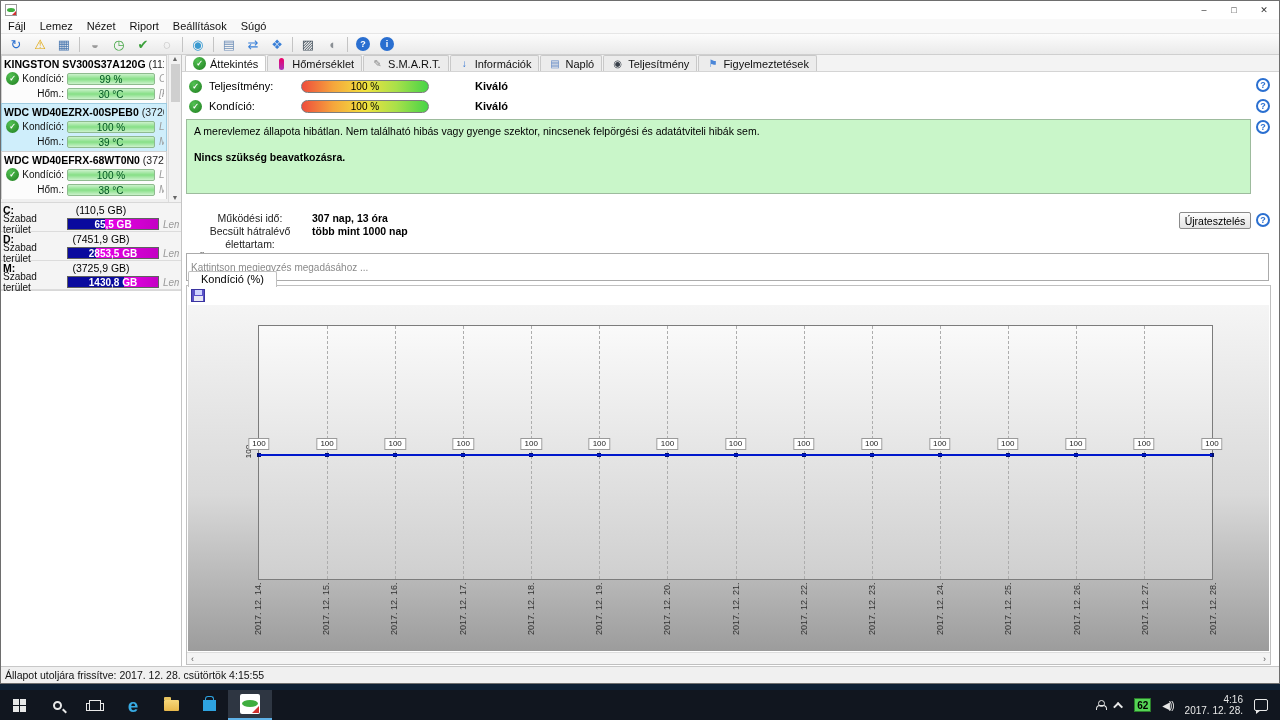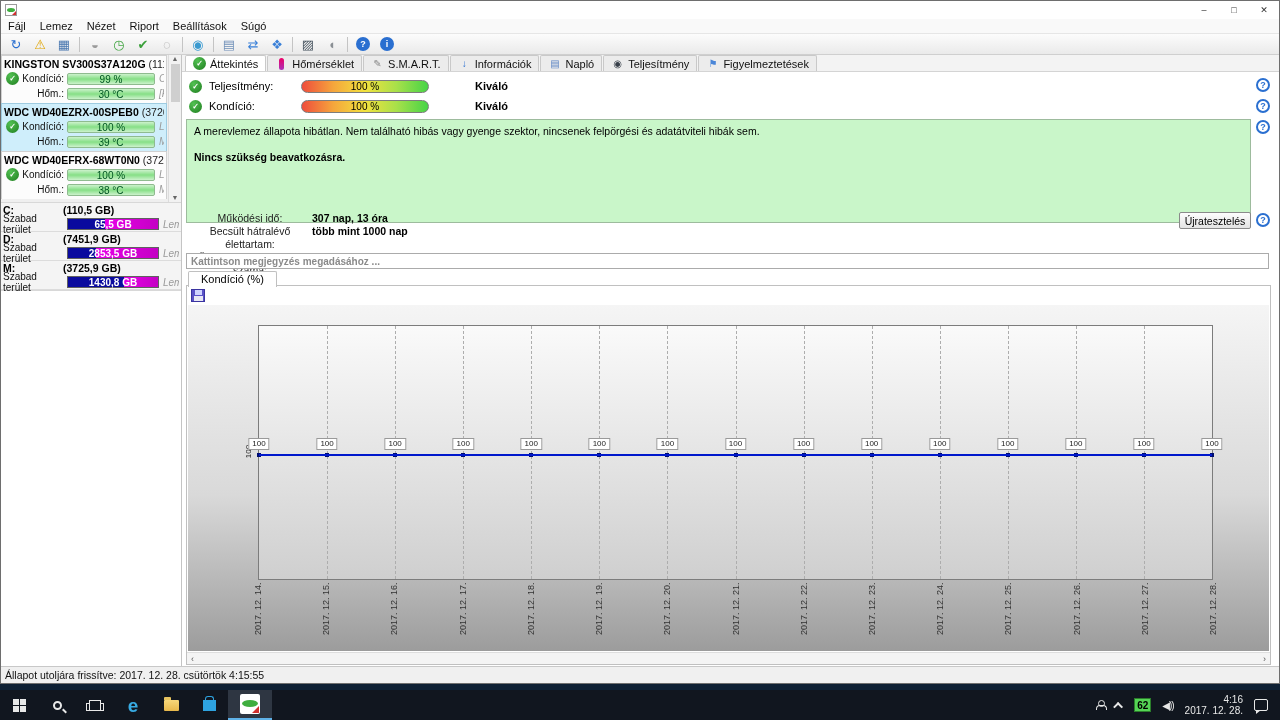--- a/index.html
+++ b/index.html
@@ -37,21 +37,21 @@
   .dr-label { width:46px; flex:0 0 46px; text-align:right; padding-right:3px; color:#111; }
   .gbar { width:88px; flex:0 0 88px; height:12px; border:1px solid #8fbb8f; border-radius:2px; background:linear-gradient(180deg,#ccf2cc 0%,#86df86 50%,#ccf2cc 100%); text-align:center; font-size:10px; line-height:11px; color:#083; color:#063; }
   .gbar b { font-weight:normal; color:#052; }
   .dr-right { flex:1; padding-left:4px; font-size:10px; font-style:italic; color:#9a9a9a; white-space:nowrap; overflow:hidden; }
   .v-scrollbar { position:absolute; right:0; top:0; bottom:0; width:13px; background:#f2f2f2; border-left:1px solid #dcdcdc; display:flex; flex-direction:column; align-items:center; font-size:7px; color:#666; }
   .v-thumb { width:9px; height:38px; background:#cfcfcf; margin-top:2px; }
   .part-list { background:#efefef; border-bottom:1px solid #d8d8d8; }
   .part-item { height:29px; background:#f4f4f4; border-bottom:1px solid #dcdcdc; padding:0 2px; }
   .part-head { display:flex; font-size:10.5px; line-height:14px; }
   .pletter { font-weight:bold; width:60px; }
-  .psize { flex:1; margin-right:40px;font-weight:bold; }
+  .psize { flex:1; text-align:center; margin-right:40px; }
   .part-row { display:flex; align-items:center; height:14px; font-size:10px; }
   .free-label { width:64px; flex:0 0 64px; color:#111; }
   .fbar { width:92px; flex:0 0 92px; height:12px; border:1px solid #606060; color:#fff; font-weight:bold; text-align:center; font-size:10px; line-height:11px; }
   .sidebar-empty { flex:1; background:#ffffff; }
 
   
   .main { flex:1; position:relative; background:#ffffff; min-width:0; }
   .tabbar { height:17px; background:#f3f3f3; border-bottom:1px solid #d4d4d4; display:flex; align-items:flex-end; padding-left:3px; }
   .tab { height:16px; display:flex; align-items:center; padding:0 7px; font-size:11px; color:#111; background:#ececec; border:1px solid #c9c9c9; border-bottom:none; border-radius:2px 2px 0 0; margin-right:1px; white-space:nowrap; }
   .tab.active { background:#ffffff; }
@@ -63,28 +63,28 @@
   .ticon-log { color:#5d86c5; }
   .ticon-performance { color:#38404a; }
   .ticon-alerts { color:#4a86d8; }
 
   .overview { position:absolute; top:17px; left:0; right:0; bottom:0; }
   .ov-row { position:absolute; left:5px; display:flex; align-items:center; height:18px; }
   .ov-label { font-size:11px; width:92px; margin-left:5px; }
   .ov-bar { width:128px; height:13px; border:1px solid #7d7d7d; border-radius:7px; background:linear-gradient(90deg,#ef4d3c 0%,#f5a63c 25%,#f2e23e 50%,#a8e04a 75%,#47d447 100%); text-align:center; font-size:10px; line-height:12px; color:#000; }
   .ov-rating { font-size:11px; font-weight:bold; margin-left:10px;padding-left:36px; }
   .help-icon { position:absolute; right:9px; width:14px; height:14px; border-radius:50%; border:2px solid #2a6fd0; background:#fff; color:#2a6fd0; font-weight:bold; font-size:9px; display:flex; align-items:center; justify-content:center; }
-  .status-box { position:absolute; left:4px; right:28px; top:47px; height:104px; background:#c9f6c9; border:1px solid #9dbb9d; padding:5px 7px; font-size:10.5px; color:#000; line-height:13px; }
+  .status-box { position:absolute; left:4px; right:28px; top:47px; height:75px; background:#c9f6c9; border:1px solid #9dbb9d; padding:5px 7px; font-size:10.5px; color:#000; line-height:13px; }
   .status-action { margin-top:13px; font-weight:bold; }
   .info-rows { position:absolute; left:6px; top:140px; font-size:10.5px; line-height:13px; }
   .info-row { display:flex; }
   .info-label { width:124px; color:#222;text-align:center; }
   .info-value { font-weight:bold; }
   .retest-btn { position:absolute; right:28px; top:140px; width:72px; height:17px; background:linear-gradient(#fdfdfd,#e3e3e3); border:1px solid #8a8a8a; border-radius:2px; font-size:10.5px; display:flex; align-items:center; justify-content:center; }
-  .comment-input { position:absolute; left:4px; right:10px; top:181px; height:16px; border:1px solid #ababab; font-size:10px; padding:0 4px; color:#333; font-family:"Liberation Sans",sans-serif;font-weight:bold; }
+  .comment-input { position:absolute; left:4px; right:10px; top:181px; height:28px; border:1px solid #ababab; font-size:10px; padding:0 4px; color:#333; font-family:"Liberation Sans",sans-serif; }
   .comment-input::placeholder { color:#8a8a8a; }
 
   
   .chart-panel { position:absolute; left:4px; right:8px; top:197px; bottom:1px; }
   .chart-tab { display:inline-flex; align-items:center; height:16px; padding:0 12px; background:#fff; border:1px solid #c0c0c0; border-bottom:none; border-radius:2px 2px 0 0; font-size:11px; position:relative; z-index:2; margin-left:2px; }
   .chart-content { position:absolute; top:16px; left:0; right:0; bottom:0; background:#fff; border:1px solid #c0c0c0; }
   .floppy { position:absolute; left:4px; top:3px; width:14px; height:13px; background:#5a52c8; border:1px solid #3a34a0; }
   .floppy::before { content:""; position:absolute; left:3px; top:0; width:7px; height:5px; background:#cfd4ff; }
   .floppy::after { content:""; position:absolute; left:2px; bottom:0; width:9px; height:5px; background:#e8e8f4; }
   .chart-region { position:absolute; left:1px; right:1px; top:19px; bottom:13px; background:linear-gradient(#f5f5f5 0%, #d9d9d9 55%, #9c9c9c 100%); overflow:hidden; }

